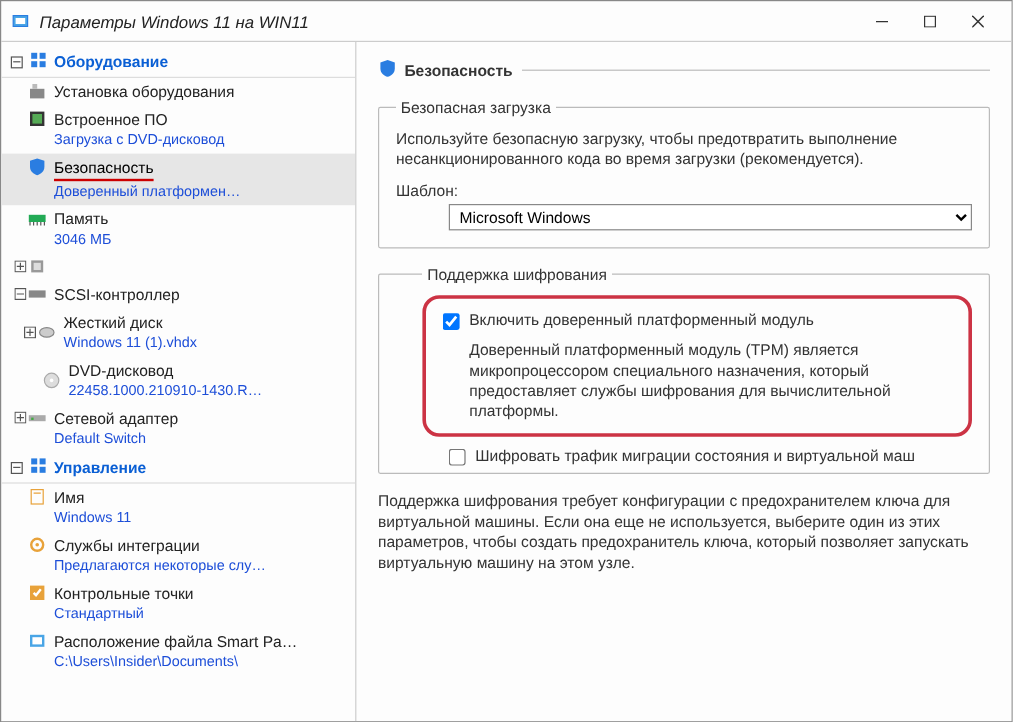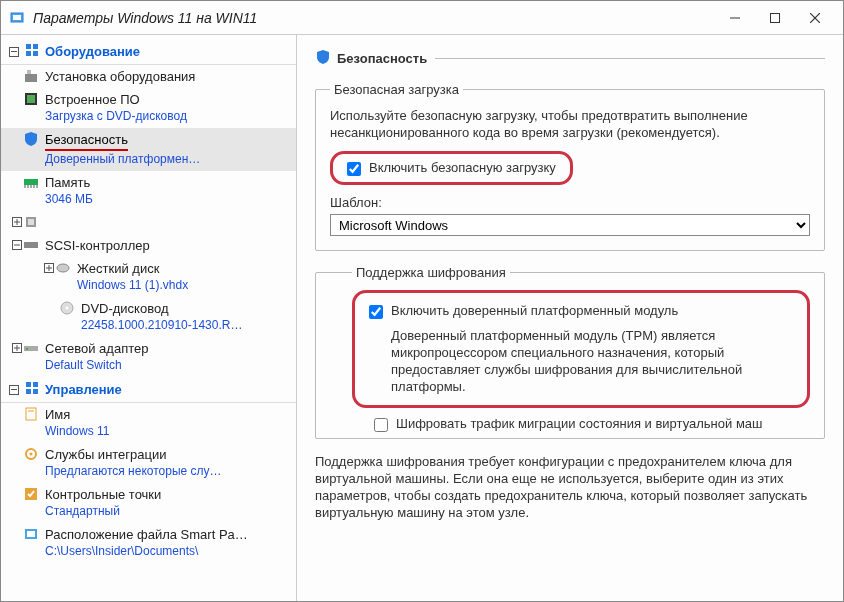--- a/index.html
+++ b/index.html
@@ -17,35 +17,35 @@
   .hdr-icon { margin-right: 6px; }
   .tree-item { display: flex; align-items: flex-start; padding: 3px 8px 3px 22px; line-height: 17px; }
   .tree-item .expander { width: 12px; flex-shrink:0; text-align:center; color:#555; cursor:pointer; margin-left:-12px; }
   .tree-item .item-icon { width: 16px; height: 16px; margin-right: 6px; flex-shrink:0; }
   .tree-item .labels { display: flex; flex-direction: column; }
   .tree-item .label-main { color: #222; }
   .tree-item .label-sub { color: #1d4ed8; font-size: 12px; }
   .tree-item.selected { background: #e6e6e6; }
   .tree-item.selected .label-main { color: #000; }
   .underline { border-bottom: 2px solid #c00; display:inline-block; padding-bottom:1px; }
-  .tree-child { padding-left: 68px; }
+  .tree-child { padding-left: 44px; align-items: center; }
   .content { flex: 1; padding: 14px 18px 10px 18px; overflow-y: auto; }
   .page-hdr { display: flex; align-items: center; margin-bottom: 14px; }
   .page-hdr .line { flex:1; height:1px; background:#bbb; margin-left:8px; }
   .page-hdr .label { font-weight: bold; color: #333; margin-left: 6px; }
   fieldset { border: 1px solid #bbb; border-radius: 2px; padding: 10px 14px 14px 14px; margin-bottom: 14px; }
   legend { padding: 0 4px; color: #333; }
   .desc { color: #333; margin-bottom: 10px; line-height: 17px; }
   .highlight-box { border: 3px solid #cc3344; border-radius: 14px; padding: 6px 14px; display: inline-block; margin-bottom: 10px; }
   .highlight-box-wide { border: 3px solid #cc3344; border-radius: 14px; padding: 10px 14px; margin-bottom: 8px; }
   label.cb { display: flex; align-items: flex-start; color: #333; }
   label.cb input { margin-right: 8px; margin-top:2px; width:14px; height:14px; }
   .field-label { color:#333; margin-bottom:4px; }
   .select-row { display:flex; }
-  select { flex:1; height:22px; border:1px solid #888; background:#fff; padding:0 4px; font-size:13px; }
+  select { flex:1; height:22px; border:1px solid #888; background:#fff; padding:0 4px; font-size:13px;margin-left:44px; }
   .info { color:#333; margin-top:2px; line-height:17px; }
   .shield-svg { fill:#2a7de1; }
 </style>
 </head>
 <body>
 
 <div class="window">
   <div class="titlebar">
     <span class="icon">
       <svg width="16" height="16" viewBox="0 0 16 16">
@@ -265,26 +265,20 @@
         <span><svg class="shield-svg" width="16" height="16" viewBox="0 0 16 16">
               <path d="M8 1 L14 3 V8 C14 12 11 14 8 15 C5 14 2 12 2 8 V3 Z"></path>
             </svg></span>
         <span class="label">Безопасность</span>
         <span class="line"></span>
       </div>
 
       <fieldset>
         <legend>Безопасная загрузка</legend>
         <div class="desc">Используйте безопасную загрузку, чтобы предотвратить выполнение несанкционированного кода во время загрузки (рекомендуется).</div>
-        <div class="highlight-box">
-          <label class="cb">
-            <input type="checkbox" checked="" style="">
-            <span>Включить безопасную загрузку</span>
-          </label>
-        </div>
         <div class="field-label">Шаблон:</div>
         <div class="select-row">
           <select>
             <option>Microsoft Windows</option>
           </select>
         </div>
       </fieldset>
 
       <fieldset style="padding-bottom:6px;padding-left:36px;">
         <legend>Поддержка шифрования</legend>

